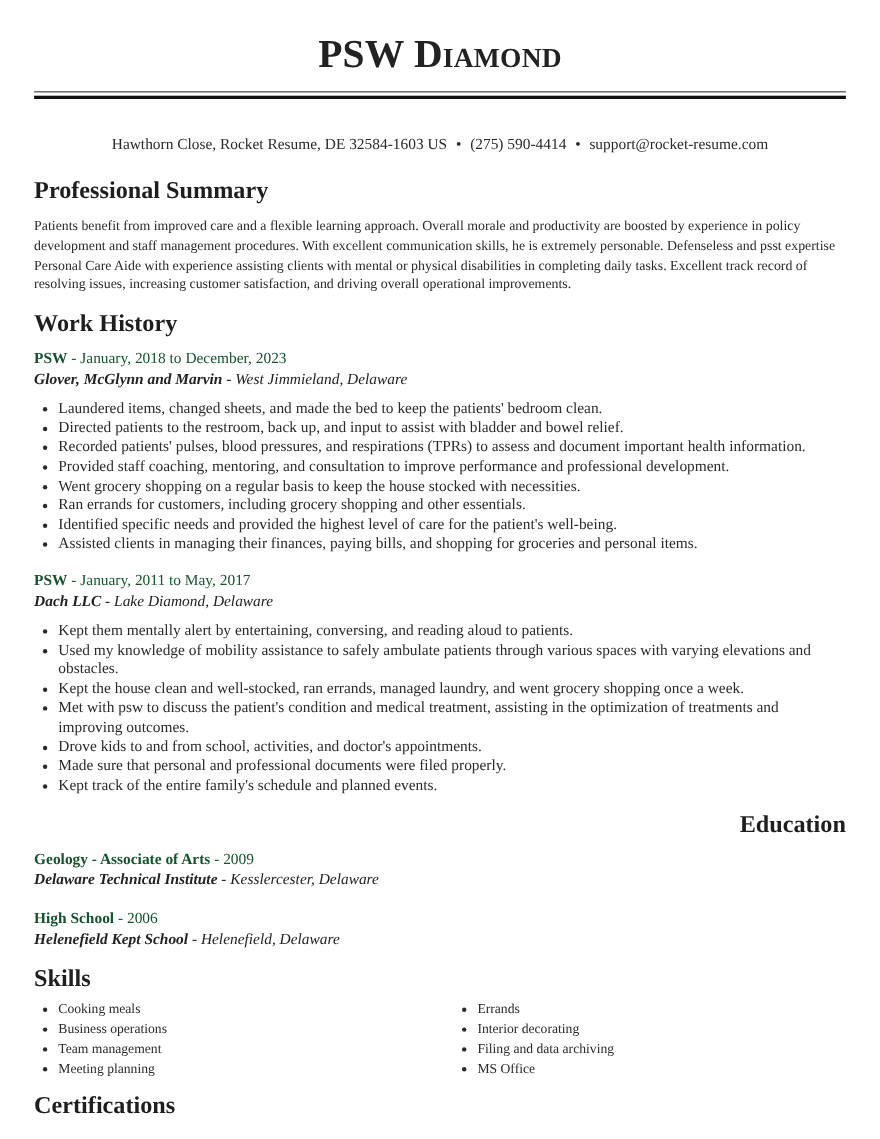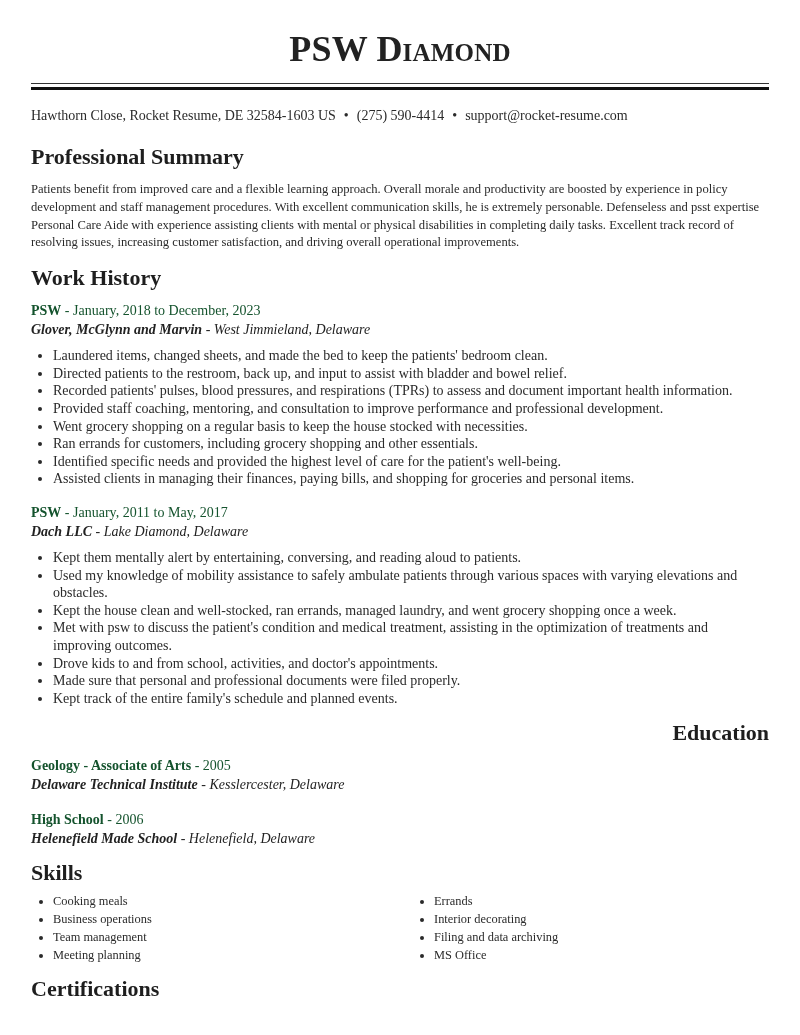--- a/index.html
+++ b/index.html
@@ -11,22 +11,22 @@
     .page { padding: 0 31px 0 31px; position: relative; }
     .title {
       text-align: center; margin: 0; padding-top: 28px;
       font-size: 36px; font-weight: bold; line-height: 42px; color: #222;
       font-variant: small-caps; letter-spacing: 0.2px;
     }
     .rules { margin-top: 13px; }
     .rule-thin { height: 1px; background: #333; }
     .rule-thick { height: 3px; background: #111; margin-top: 3px; }
     .contact {
-      text-align: left; font-size: 14px; line-height: 18px;
-      margin-top: 17px; color: #2a2a2a;
+      text-align: center; font-size: 14px; line-height: 18px;
+      margin-top: 33px; color: #2a2a2a;
     }
     .contact .sep { display: inline-block; margin: 0 8px; }
     h2.section {
       font-weight: bold; font-size: 22px; line-height: 26px;
       margin: 0; color: #1e1e1e;
     }
     .summary-h { margin-top: 19px !important; }
     .summary {
       font-size: 12.6px; line-height: 17.8px; margin-top: 11px; color: #2a2a2a;
     }
@@ -97,27 +97,27 @@
       <li>Met with psw to discuss the patient's condition and medical treatment, assisting in the optimization of treatments and improving outcomes.</li>
       <li>Drove kids to and from school, activities, and doctor's appointments.</li>
       <li>Made sure that personal and professional documents were filed properly.</li>
       <li>Kept track of the entire family's schedule and planned events.</li>
     </ul>
   </div>
 
   <h2 class="section edu-h">Education</h2>
 
   <div class="edu">
-    <div class="job-line1"><b>Geology - Associate of Arts</b><span> - 2005</span></div>
+    <div class="job-line1"><b>Geology - Associate of Arts</b><span> - 2009</span></div>
     <div class="job-line2"><b>Delaware Technical Institute</b><span> - Kesslercester, Delaware</span></div>
   </div>
 
   <div class="edu edu2">
     <div class="job-line1"><b>High School</b><span> - 2006</span></div>
-    <div class="job-line2"><b>Helenefield Made School</b><span> - Helenefield, Delaware</span></div>
+    <div class="job-line2"><b>Helenefield Kept School</b><span> - Helenefield, Delaware</span></div>
   </div>
 
   <h2 class="section skills-h">Skills</h2>
   <div class="skills">
     <ul>
       <li>Cooking meals</li>
       <li>Business operations</li>
       <li>Team management</li>
       <li>Meeting planning</li>
     </ul>

